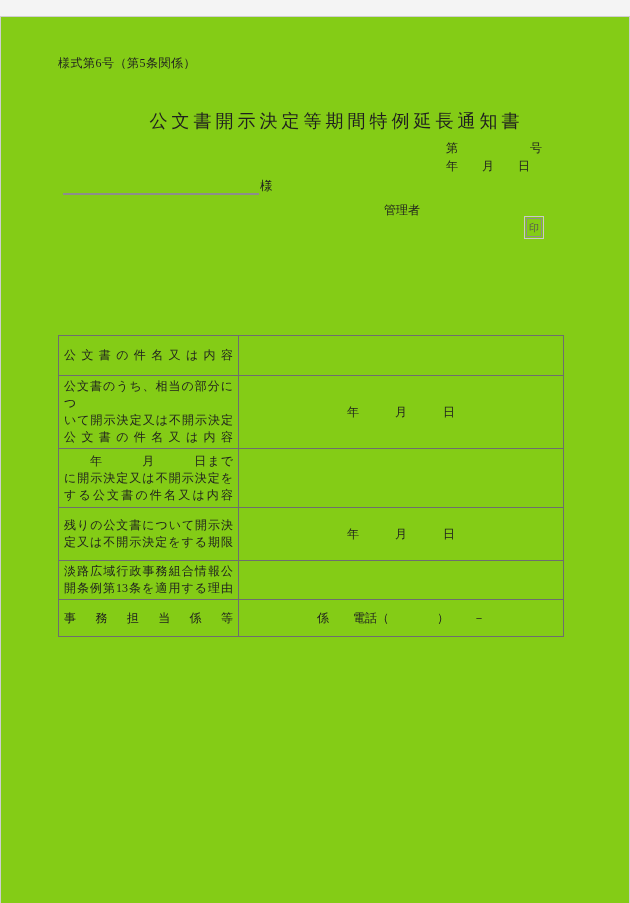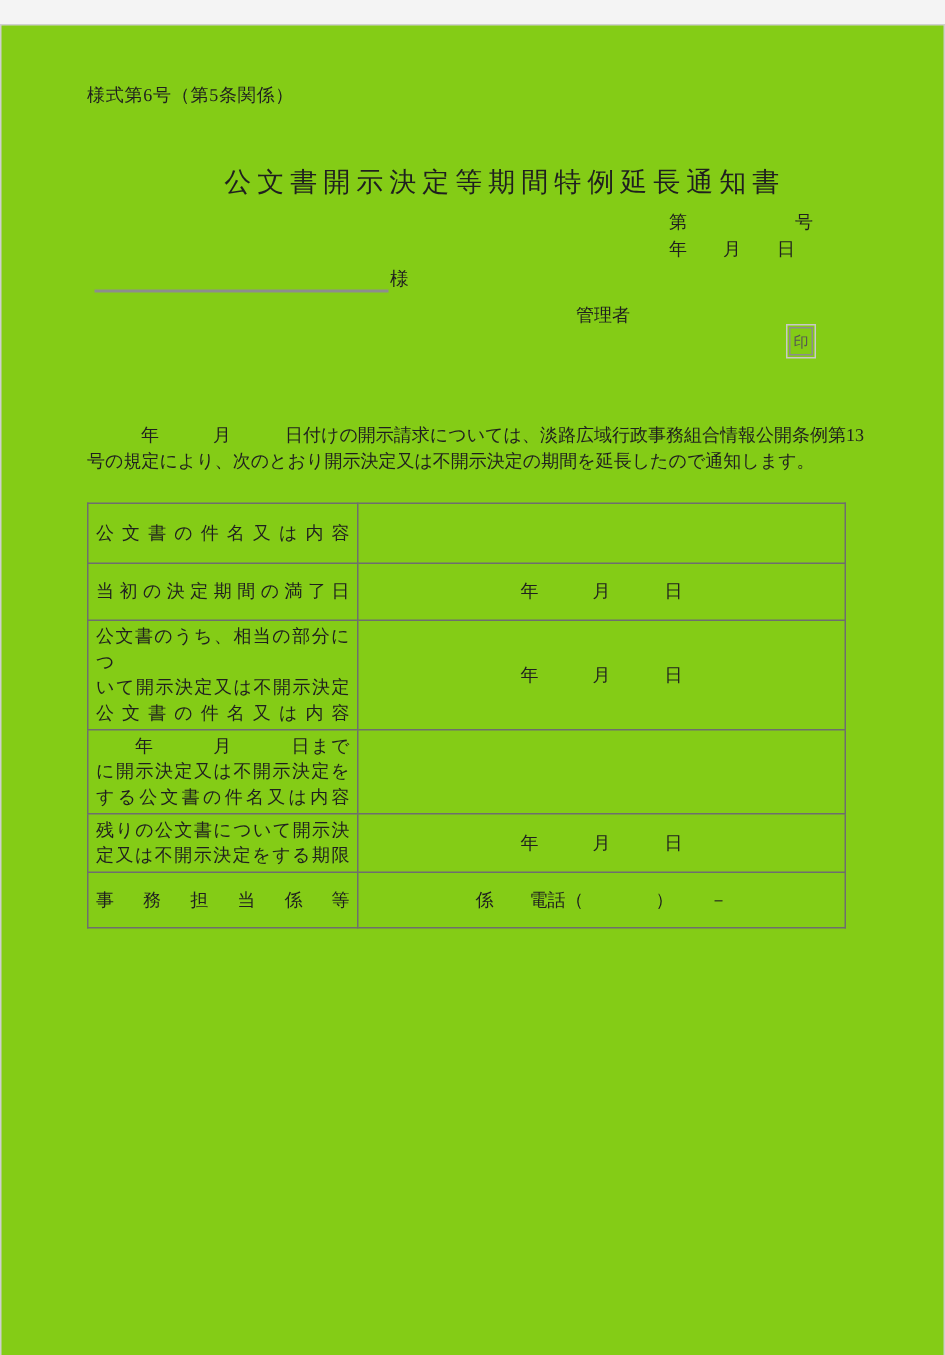--- a/index.html
+++ b/index.html
@@ -58,52 +58,49 @@
     <span class="addressee-line"></span>
     <span class="addressee-suffix">様</span>
   </div>
 
   <div class="sender">
     <div class="sender-title">管理者</div>
   </div>
 
   <div class="seal">印</div>
 
-  <div class="body-text">
-    <div>　　　年　　　月　　　日付けの開示請求については、淡路広域行政事務組合情報公開条例第13</div>
-    <div>号の規定により、次のとおり開示決定又は不開示決定の期間を延長したので通知します。</div>
-  </div>
 
   <table class="main-table">
     <tbody>
       <tr>
         <th>公文書の件名又は内容</th>
         <td></td>
-      </tr>
-      <tr>
-        <th>当初の決定期間の満了日</th>
-        <td>年　　　月　　　日</td>
       </tr>
       <tr>
         <th>公文書のうち、相当の部分につ
 いて開示決定又は不開示決定
 公文書の件名又は内容</th>
         <td>年　　　月　　　日</td>
       </tr>
       <tr>
         <th>　　年　　　月　　　日まで
 に開示決定又は不開示決定を
 する公文書の件名又は内容</th>
         <td></td>
       </tr>
       <tr>
         <th>残りの公文書について開示決
 定又は不開示決定をする期限</th>
         <td>年　　　月　　　日</td>
       </tr>
       <tr>
+        <th>淡路広域行政事務組合情報公
+開条例第13条を適用する理由</th>
+        <td></td>
+      </tr>
+      <tr>
         <th>事務担当係等</th>
         <td>係　　電話（　　　　）　　－</td>
       </tr>
     </tbody>
   </table>
 
 </div>
 
 </body></html>

